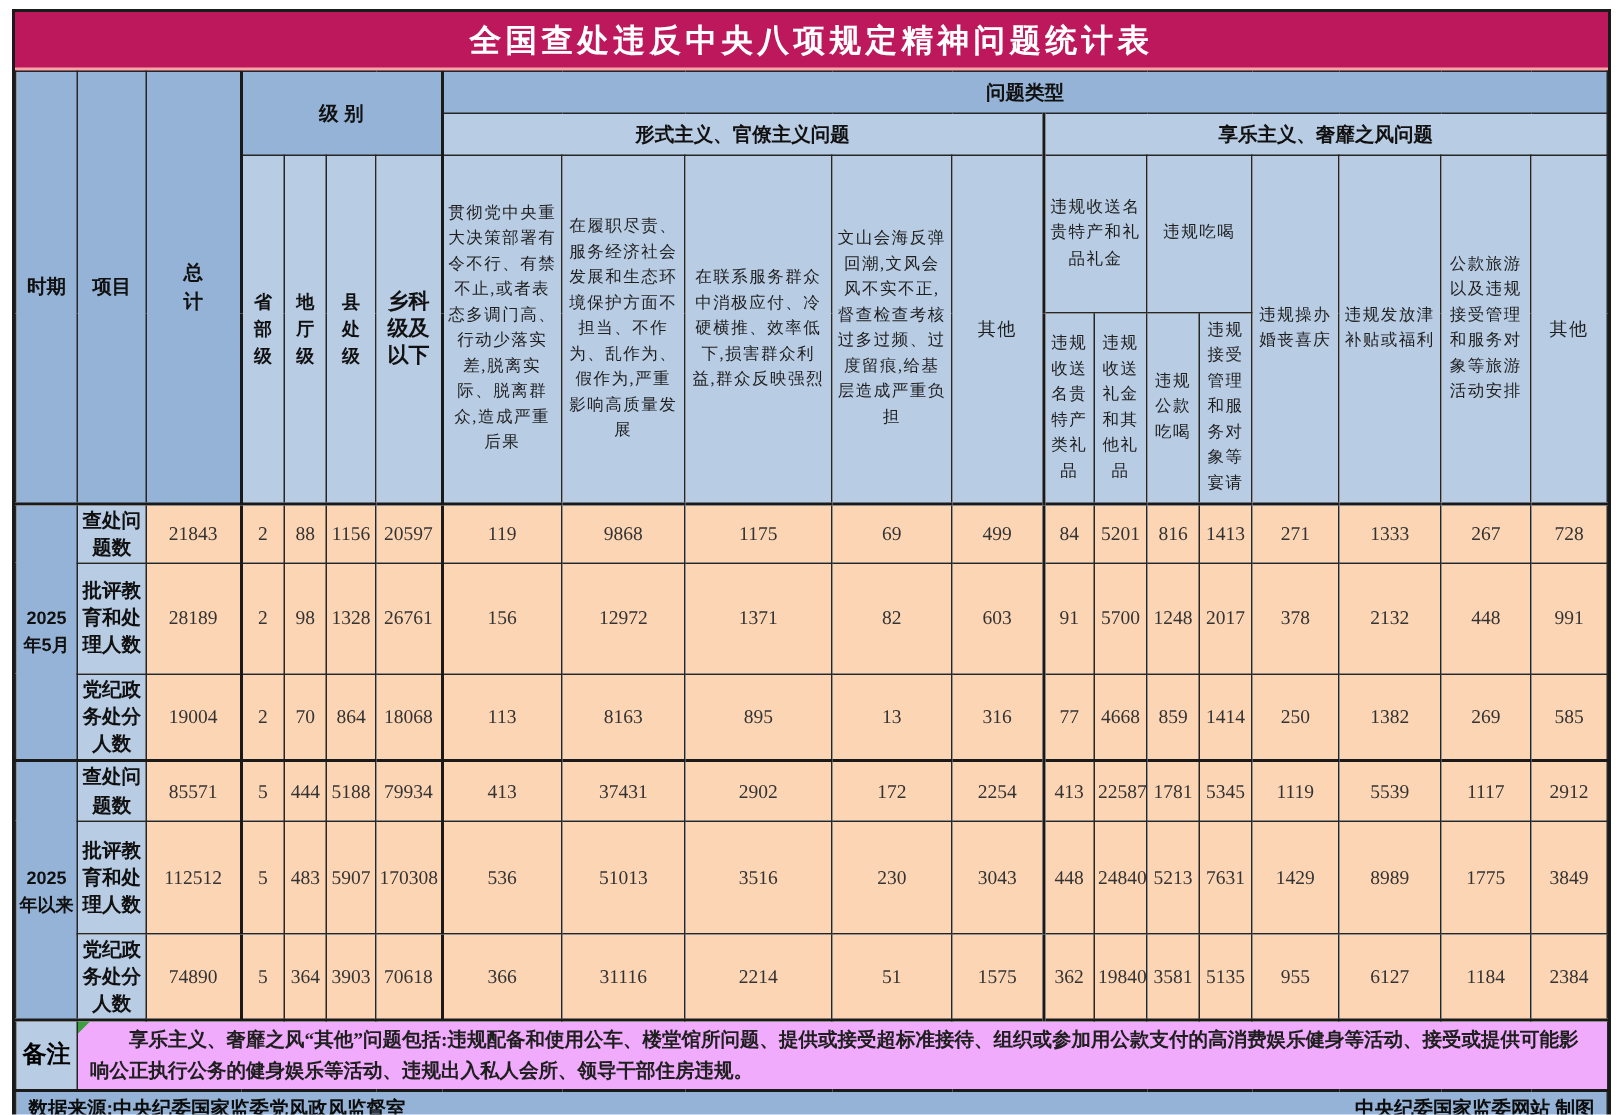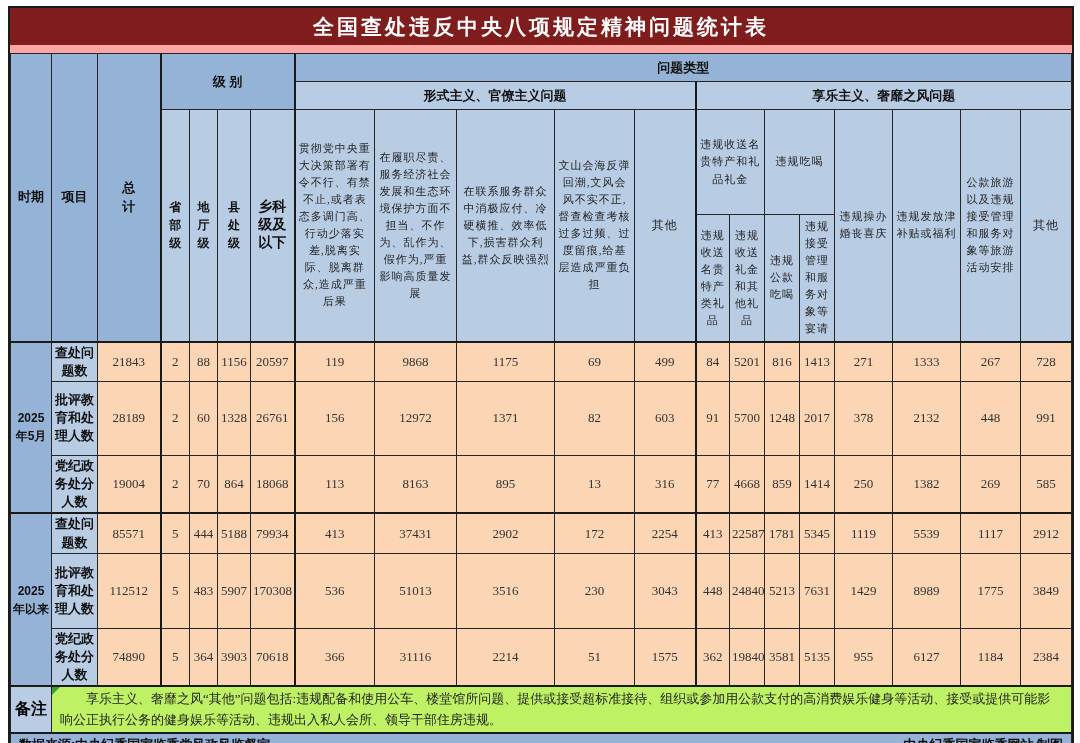--- a/index.html
+++ b/index.html
@@ -2,44 +2,44 @@
 <html><head>
 <meta charset="utf-8">
 <style>
   html,body { margin:0; padding:0; }
   body {
     width:1080px; height:743px; background:#ffffff; position:relative;
     font-family:"Liberation Sans","DejaVu Sans",sans-serif;
   }
   .sheet { position:absolute; left:8px; top:6px; width:1062px; border:2px solid #1a1a1a; background:#fff; }
   .title-bar {
-    height:37px; background:#7f1d1d; color:#ffffff; font-weight:bold; font-size:21px;
+    height:37px; background:#be185d; color:#ffffff; font-weight:bold; font-size:21px;
     letter-spacing:3px; display:flex; align-items:center; justify-content:center;
-    border-bottom:8px solid #fca5a5;
+    border-bottom:2px solid #fca5a5;
   }
   table { border-collapse:collapse; table-layout:fixed; width:100%; }
   td,th { border:1px solid #262626; text-align:center; vertical-align:middle; padding:1px 2px; overflow:hidden; }
   .h-mid  { background:#95B3D7; font-weight:bold; font-size:13px; color:#111;margin-left:36px; }
   .h-light{ background:#B8CCE4; font-weight:bold; font-size:12px; color:#111; }
   .desc {
     background:#B8CCE4; font-weight:normal; color:#1f1f1f;
     font-family:"Liberation Serif","DejaVu Serif",serif;
     font-size:11px; letter-spacing:1px; line-height:1.55; padding:2px 3px;
   }
   .num  { background:#FCD5B4; color:#333; font-family:"Liberation Serif","DejaVu Serif",serif; font-size:13px; }
   .bl2  { border-left:2px solid #1a1a1a; }
   .bt2  { border-top:2px solid #1a1a1a; }
   .stack { display:block; width:15px; margin:0 auto; line-height:1.5; }
   .period-cell { font-size:12px; line-height:1.5; }
   .row-label { font-size:13px; line-height:1.4;text-align:center; }
   .remark-label { background:#B8CCE4; font-weight:bold; font-size:16px; }
   .remark-cell {
-    background:#bef264; text-align:left; position:relative;
+    background:#f0abfc; text-align:left; position:relative;
     font-family:"Liberation Serif","DejaVu Serif",serif;
-    font-size:13px; line-height:1.55; padding:2px 10px 2px 8px; color:#1f1f1f;
+    font-size:13px; line-height:1.55; padding:2px 10px 2px 8px; color:#1f1f1f;font-weight:bold;
   }
   .remark-cell .txt { display:block; text-indent:2em; }
   .flag { position:absolute; top:0; left:0; width:0; height:0;
           border-top:8px solid #3C9E3C; border-right:8px solid transparent; }
   .footer-td { background:#95B3D7; padding:0; }
   .footer-bar { display:flex; justify-content:space-between; align-items:center;
                 height:22px; padding:0 8px; font-weight:bold; font-size:13px; color:#0d0d0d; }
 </style>
 </head>
 <body>
@@ -137,21 +137,21 @@
       <td class="num bt2">1413</td>
       <td class="num bt2">271</td>
       <td class="num bt2">1333</td>
       <td class="num bt2">267</td>
       <td class="num bt2">728</td>
     </tr>
     <tr style="height:74px">
       <td class="h-light row-label">批评教育和处理人数</td>
       <td class="num">28189</td>
       <td class="num bl2">2</td>
-      <td class="num">60</td>
+      <td class="num">98</td>
       <td class="num">1328</td>
       <td class="num">26761</td>
       <td class="num bl2">156</td>
       <td class="num">12972</td>
       <td class="num">1371</td>
       <td class="num">82</td>
       <td class="num">603</td>
       <td class="num bl2">91</td>
       <td class="num">5700</td>
       <td class="num">1248</td>

